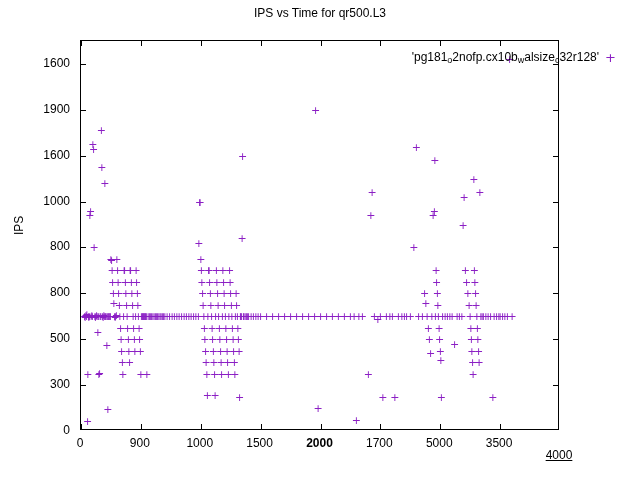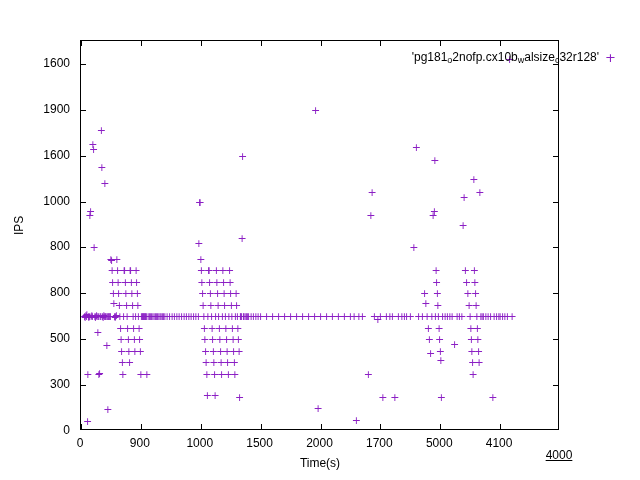--- a/index.html
+++ b/index.html
@@ -125,44 +125,44 @@
   .tick-mark-y.right {
     right: 0;
     left: auto;
   }
 </style>
 </head>
 <body>
 
 <div id="chart-root">
 
+  <div id="chart-title">IPS vs Time for qr500.L3</div>
 
   <div id="y-axis-label">IPS</div>
-  <div id="x-axis-label">Time(s)</div>
 
   <div id="y-tick-labels">
       <div class="tick-label-y" style="top: 430px; left: 8px; width: 62px;">0</div>
       <div class="tick-label-y" style="top: 384.118px; left: 8px; width: 62px;">300</div>
       <div class="tick-label-y" style="top: 338.235px; left: 8px; width: 62px;">500</div>
       <div class="tick-label-y" style="top: 292.353px; left: 8px; width: 62px;">800</div>
       <div class="tick-label-y" style="top: 246.471px; left: 8px; width: 62px;">800</div>
       <div class="tick-label-y" style="top: 200.588px; left: 8px; width: 62px;">1000</div>
       <div class="tick-label-y" style="top: 154.706px; left: 8px; width: 62px;">1600</div>
       <div class="tick-label-y" style="top: 108.824px; left: 8px; width: 62px;">1900</div>
       <div class="tick-label-y" style="top: 62.9412px; left: 8px; width: 62px;">1600</div>
     </div>
   <div id="x-tick-labels">
       <div class="tick-label-x" style="left: 80px; top: 436px;">0</div>
       <div class="tick-label-x" style="left: 139.875px; top: 436px;">900</div>
       <div class="tick-label-x" style="left: 199.75px; top: 436px;">1000</div>
       <div class="tick-label-x" style="left: 259.625px; top: 436px;">1500</div>
-      <div class="tick-label-x" style="left: 319.5px; top: 436px;">2000</div>
+      <div class="tick-label-x" style="left: 319.5px; top: 436px; font-weight: bold;">2000</div>
       <div class="tick-label-x" style="left: 379.375px; top: 436px;">1700</div>
       <div class="tick-label-x" style="left: 439.25px; top: 436px;">5000</div>
-      <div class="tick-label-x" style="left: 499.125px; top: 436px;">4100</div>
+      <div class="tick-label-x" style="left: 499.125px; top: 436px;">3500</div>
       <div class="tick-label-x" style="left: 559px; top: 448px; text-decoration: underline;">4000</div>
     </div>
 
   <div id="plot-area">
     <div id="markers">
         <span class="marker" style="left: 3.5925px; top: 275.294px; color: rgb(139, 31, 196);">+</span>
         <span class="marker" style="left: 4.19125px; top: 276.441px; color: rgb(139, 31, 196);">+</span>
         <span class="marker" style="left: 4.79px; top: 274.147px; color: rgb(139, 31, 196);">+</span>
         <span class="marker" style="left: 5.38875px; top: 275.294px; color: rgb(139, 31, 196);">+</span>
         <span class="marker" style="left: 5.748px; top: 273px; color: rgb(139, 31, 196);">+</span>

